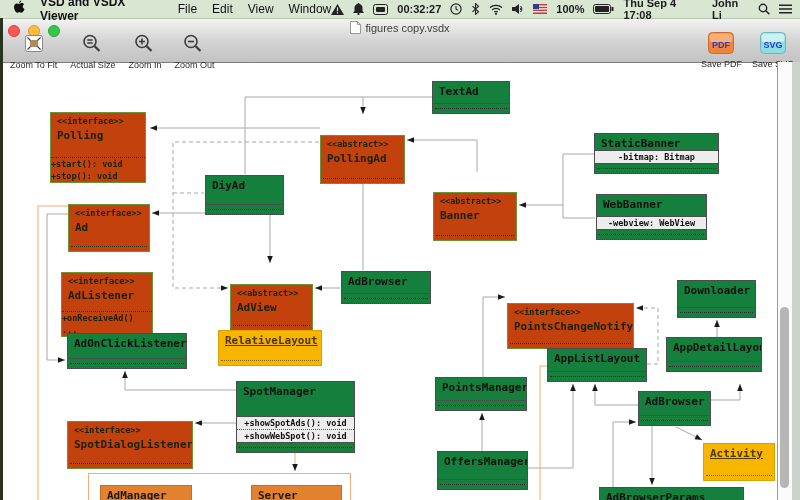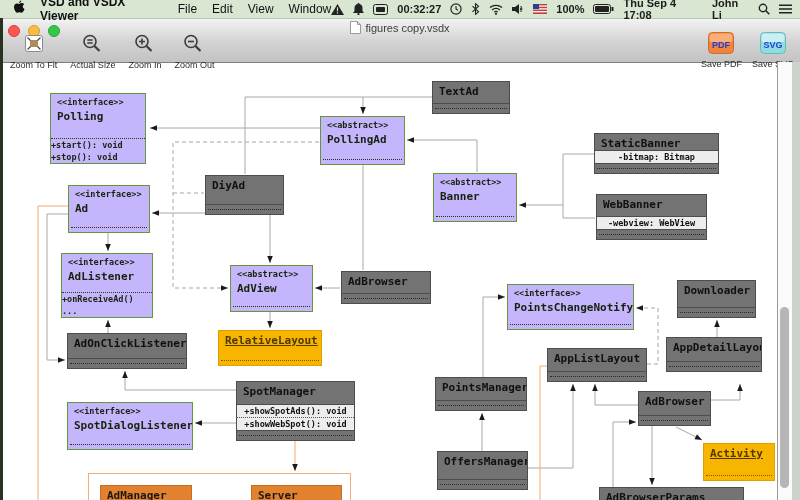--- a/index.html
+++ b/index.html
@@ -36,22 +36,22 @@
   #content{position:absolute;left:0;top:62px;width:800px;height:438px;
     background:#ffffff;overflow:hidden;}
   #connsvg{position:absolute;left:0;top:0;z-index:1;}
   #edge-left{position:absolute;left:0;top:18px;width:3px;height:482px;background:#27321f;z-index:40;}
   #edge-right{position:absolute;right:0;top:62px;width:8px;height:438px;background:#cdd2cd;border-left:1px solid #8b8b8b;z-index:25;}
   #scroll-track{position:absolute;right:8px;top:62px;width:14px;height:438px;background:#fafafa;border-left:1px solid #9b9b9b;z-index:26;}
   #scroll-thumb{position:absolute;left:2px;width:9px;border-radius:5px;background:#b6b6b6;}
   
   .uml{position:absolute;box-sizing:border-box;display:flex;flex-direction:column;
     overflow:hidden;font-family:"DejaVu Sans Mono",monospace;font-weight:700;z-index:2;}
-  .k-green{background:#c4b5fd;border:1px solid #659739;color:#17230c;}
-  .k-white{background:#737373;border:1.5px solid #4d4d4d;color:#101010;}
+  .k-green{background:#c2410c;border:1px solid #659739;color:#17230c;margin-top:19px;}
+  .k-white{background:#15803d;border:1.5px solid #4d4d4d;color:#101010;}
   .k-amber{background:#f7b500;border:1px solid #dca100;color:#4d3900;text-decoration:underline;}
   .k-orange{background:#e2812e;border:1px solid #c66d22;color:#181818;}
   .stereo{font-size:8.5px;padding:3px 6px 0;white-space:nowrap;}
   .cname{font-size:11px;padding:3px 6px 0;white-space:nowrap;}
   .spacer{flex:1;}
   .row{font-size:8.5px;padding:1px 0;white-space:nowrap;}
   .k-white .row{background:#ededed;border-top:1px solid #4d4d4d;text-align:center;}
   .k-white .row + .row{border-top:1px dotted #555;}
   .k-green .row{border-top:1px dotted #2b3c13;}
   .k-green .row + .row{border-top:none;}
@@ -391,21 +391,21 @@
       </div>
     </div>
     <div class="uml k-green" style="left: 67px; top: 340px; width: 126px; height: 48px;">
       <div class="stereo">&lt;&lt;interface&gt;&gt;</div>
       <div class="cname">SpotDialogListener</div>
       <div class="spacer"></div>
       <div class="foot">
         <div class="dots"></div>
       </div>
     </div>
-    <div class="uml k-white" style="left: 236px; top: 319px; width: 119px; height: 60px;">
+    <div class="uml k-white" style="left: 236px; top: 319px; width: 119px; height: 72px;">
       <div class="cname">SpotManager</div>
       <div class="spacer"></div>
       <div class="row">+showSpotAds(): void</div>
       <div class="row">+showWebSpot(): void</div>
       <div class="foot">
         <div class="dots"></div>
       </div>
     </div>
     <div class="uml k-green" style="left: 507px; top: 222px; width: 127px; height: 46px;">
       <div class="stereo">&lt;&lt;interface&gt;&gt;</div>

